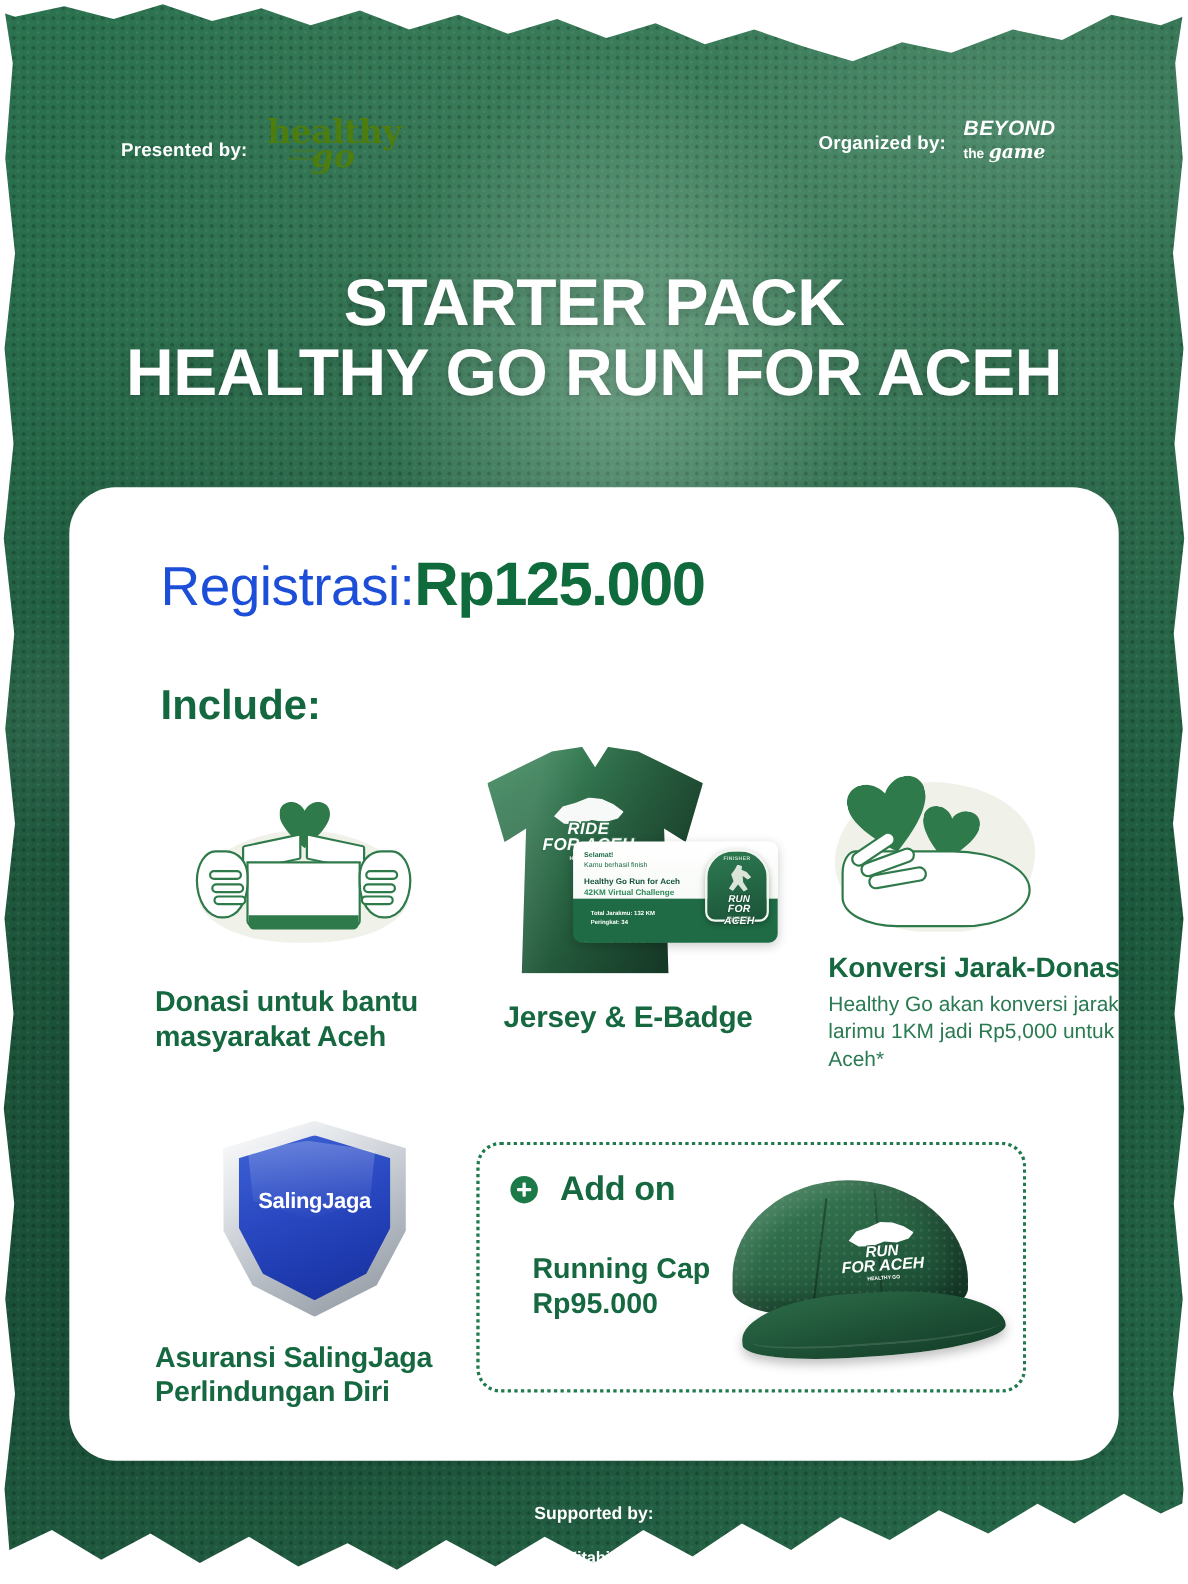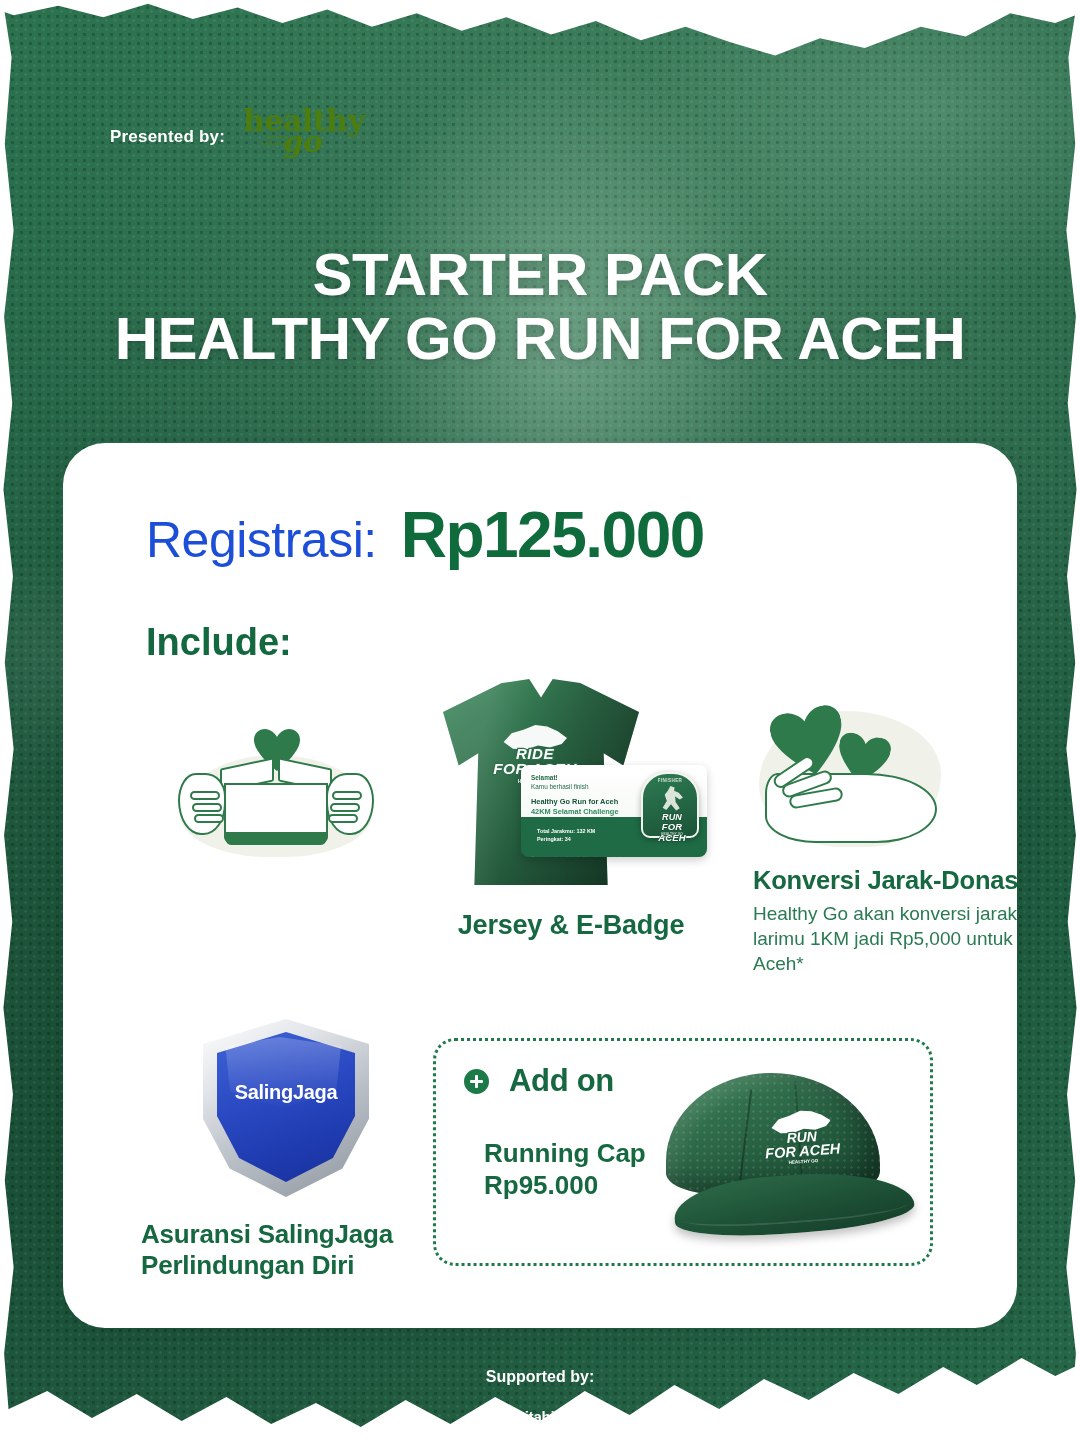--- a/index.html
+++ b/index.html
@@ -109,21 +109,21 @@
 
   
   .card {
     position: absolute; left: 63px; top: 443px; width: 954px; height: 885px;
     background: #ffffff; border-radius: 42px; box-shadow: 0 4px 26px rgba(0,0,0,.10);
     overflow: hidden;
   }
 
   .price-row { position: absolute; left: 83px; top: 55px; display: flex; align-items: baseline; }
   .price-lbl { color: #1d4ed8; font-size: 50px; font-weight: 500; letter-spacing: -.5px; }
-  .price-val { color: #0f6b3b; font-size: 64px; font-weight: 700; letter-spacing: -1.5px; margin-left: 24px; }
+  .price-val { color: #0f6b3b; font-size: 56px; font-weight: 700; letter-spacing: -1.5px; margin-left: 0; }
 
   .include { position: absolute; left: 83px; top: 178px; color: #14683f; font-size: 38px; font-weight: 700; }
 
   
   .item { position: absolute; }
   .item-cap-title { color: #15683f; font-weight: 700; letter-spacing: -.2px; }
   .item-cap-sub { color: #2a7a52; font-weight: 400; }
 
   
   #it-donation { left: 78px; top: 286px; width: 270px; }
@@ -398,20 +398,30 @@
 
   <div class="hdr">
     <div class="hdr-left">
       <span class="hdr-lbl">Presented by:</span>
       <span class="logo-hg">
         <span class="hg1">healthy</span>
         <span class="hg2">go</span>
         <span class="hg3">your go-to healthy friend</span>
       </span>
     </div>
+    <div class="hdr-right">
+      <span class="hdr-lbl">Organized by:</span>
+      <span class="logo-btg">
+        <span class="b1">BEYOND</span>
+        <span class="b2row">
+          <span class="b2">the</span>
+          <span class="b3">game</span>
+        </span>
+      </span>
+    </div>
   </div>
 
   <div class="title">
     <span class="l1">STARTER PACK</span>
     <span class="l2">HEALTHY GO RUN FOR ACEH</span>
   </div>
 
   <div class="card">
 
     <div class="price-row">
@@ -437,39 +447,40 @@
           <div class="f f2"></div>
           <div class="f f3"></div>
         </div>
         <div class="hand" id="hand-r">
           <div class="palm"></div>
           <div class="f f1"></div>
           <div class="f f2"></div>
           <div class="f f3"></div>
         </div>
       </div>
+      <div class="item-cap-title">Donasi untuk bantu masyarakat Aceh</div>
     </div>
 
     <div class="item" id="it-jersey">
       <div class="jersey-art">
         <div class="tee"></div>
         <div class="tee-shade"></div>
         <div class="tee-logo">
           <div class="aceh-shape"></div>
           <div class="ride">RIDE</div>
           <div class="fora">FOR ACEH</div>
           <div class="tiny">HEALTHY GO</div>
         </div>
 
         <div class="ebadge">
           <div class="ebadge-inner">
             <div class="eb-l1">Selamat!</div>
             <div class="eb-l2">Kamu berhasil finish</div>
             <div class="eb-l3">Healthy Go Run for Aceh</div>
-            <div class="eb-l4">42KM Selamat Challenge</div>
+            <div class="eb-l4">42KM Virtual Challenge</div>
             <div class="eb-chip">
               <div>Total Jarakmu: 132 KM</div>
               <div>Peringkat: 34</div>
             </div>
             <div class="eb-l5">Terimakasih sudah dedikasikan langkahmu untuk bantu warga di Aceh bangkit lagi</div>
           </div>
           <div class="eb-medal">
             <div class="fin">FINISHER</div>
             <div class="runner"></div>
             <div class="r1">RUN</div>

